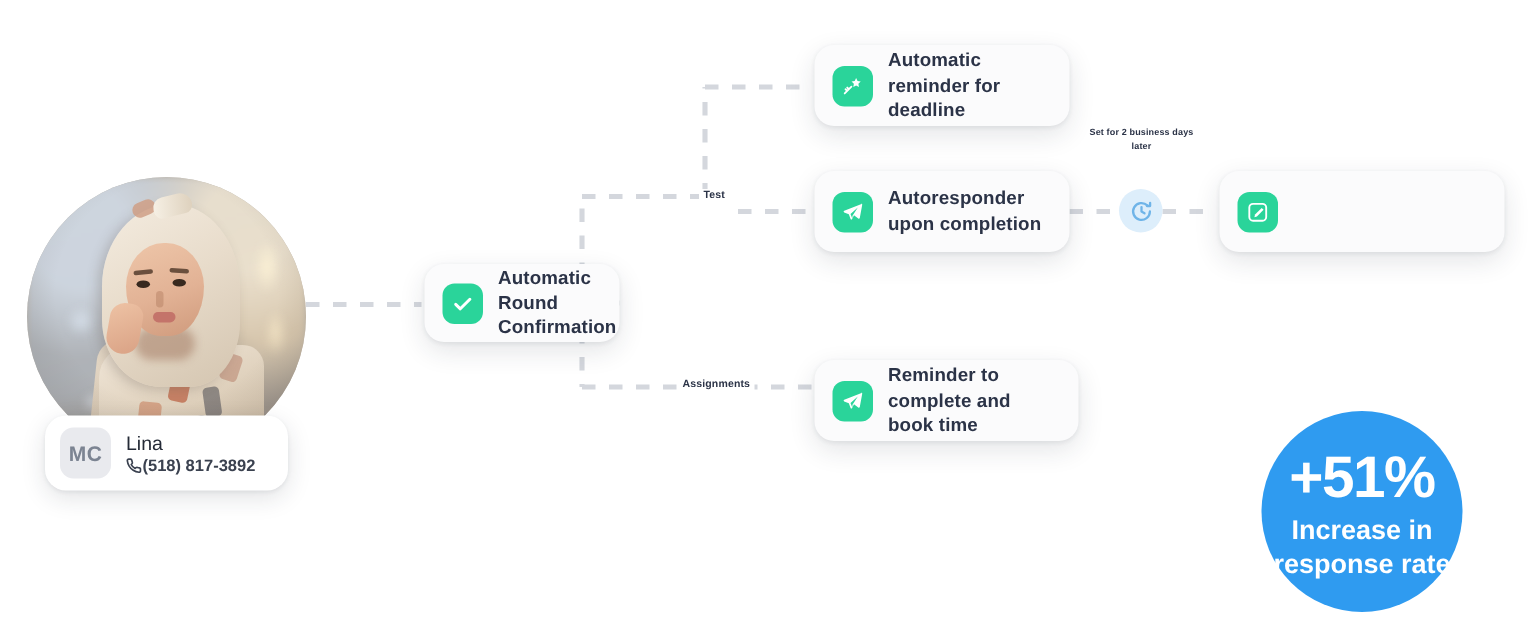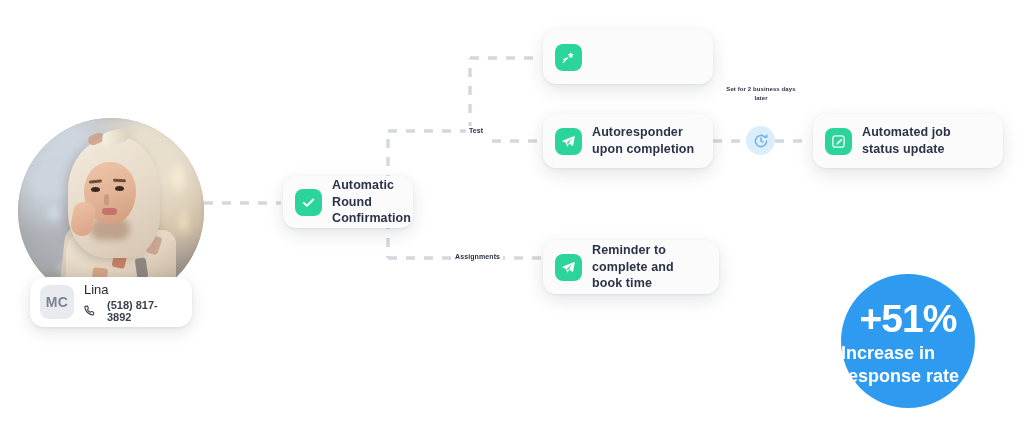--- a/index.html
+++ b/index.html
@@ -196,21 +196,21 @@
     background: #e9eaee;
     color: #7c8492;
     font-size: 14px;
     font-weight: bold;
     letter-spacing: .3px;
     display: flex; align-items: center; justify-content: center;
     flex: 0 0 auto;
   }
   .contact-text { display: flex; flex-direction: column; gap: 2px; }
   .contact-name { font-size: 13px; color: #252b37; }
-  .contact-phone-row { display: flex; align-items: center; gap: 12px; }
+  .contact-phone-row { display: flex; align-items: center; gap: 0; }
   .phone-ico { width: 11px; height: 11px; display: block; flex: 0 0 auto; }
   .contact-phone { font-size: 11px; color: #3a414f; font-weight: bold; }
 
   
   .node {
     position: absolute;
     background: #fbfbfc;
     border-radius: 13px;
     box-shadow: 0 6px 18px rgba(31,41,55,0.12), 0 1px 3px rgba(31,41,55,0.07);
     display: flex;
@@ -285,21 +285,21 @@
     top: 274px;
     width: 134px;
     height: 134px;
     border-radius: 50%;
     background: #2f9bf0;
     color: #ffffff;
     display: flex;
     flex-direction: column;
     align-items: center;
     justify-content: center;
-    text-align: left;
+    text-align: center;
     padding-top: 4px;
   }
   .stat-value {
     font-size: 39px;
     font-weight: bold;
     line-height: 1;
     letter-spacing: -1px;
   }
   .stat-caption {
     font-size: 18px;
@@ -388,20 +388,21 @@
 
   <div class="node" id="node-reminder-deadline">
     <span class="node-ico">
       <svg viewBox="0 0 24 24" fill="none" stroke="#ffffff" stroke-width="1.9" stroke-linecap="round" stroke-linejoin="round">
         <path d="M15.6 3.3l1.5 3.1 3.4.5-2.5 2.4.6 3.4-3-1.6-3 1.6.6-3.4-2.5-2.4 3.4-.5z" fill="#ffffff" stroke="none"></path>
         <path d="M10.6 12.4 3.4 19.7"></path>
         <path d="M6.1 13.4l1 1"></path>
         <path d="M4.3 15.2l1 1"></path>
       </svg>
     </span>
+    <span class="node-label">Automatic reminder for deadline</span>
   </div>
 
   <div class="node" id="node-autoresponder">
     <span class="node-ico">
       <svg viewBox="0 0 24 24" fill="#ffffff" stroke="none">
         <path d="M21.4 3.2 2.9 10.5c-.8.3-.8 1.4 0 1.7l4.9 1.8 1.9 5.2c.3.8 1.4.8 1.7 0l1.9-4 4.6 3.4c.6.5 1.5.1 1.6-.6l2.6-14c.1-.7-.6-1.2-1.2-.9zM9.6 13.9l7.8-7-5.7 8.7-.2 3.1z"></path>
       </svg>
     </span>
     <span class="node-label">Autoresponder upon completion</span>
   </div>
@@ -415,21 +416,20 @@
     <span class="node-label">Reminder to complete and book time</span>
   </div>
 
   <div class="node" id="node-status-update">
     <span class="node-ico">
       <svg viewBox="0 0 24 24" fill="none" stroke="#ffffff" stroke-width="2" stroke-linecap="round" stroke-linejoin="round">
         <rect x="3" y="3" width="18" height="18" rx="4"></rect>
         <path d="M16.2 7.4 9.1 14.5l-.7 2.7 2.7-.7 7.1-7.1z" fill="#ffffff" stroke="none"></path>
       </svg>
     </span>
-    <span class="node-label">Automated job status update</span>
   </div>
 
   <div class="delay-caption">Set for 2 business days later</div>
   <div class="delay-node">
     <svg viewBox="0 0 24 24" fill="none" stroke="#6fb4e8" stroke-width="2.3" stroke-linecap="round" stroke-linejoin="round">
       <path d="M20.4 12a8.4 8.4 0 1 1-2.6-6.1"></path>
       <path d="M20.6 3.3v3.2h-3.2"></path>
       <path d="M12 7.6V12l3 1.8"></path>
     </svg>
   </div>

